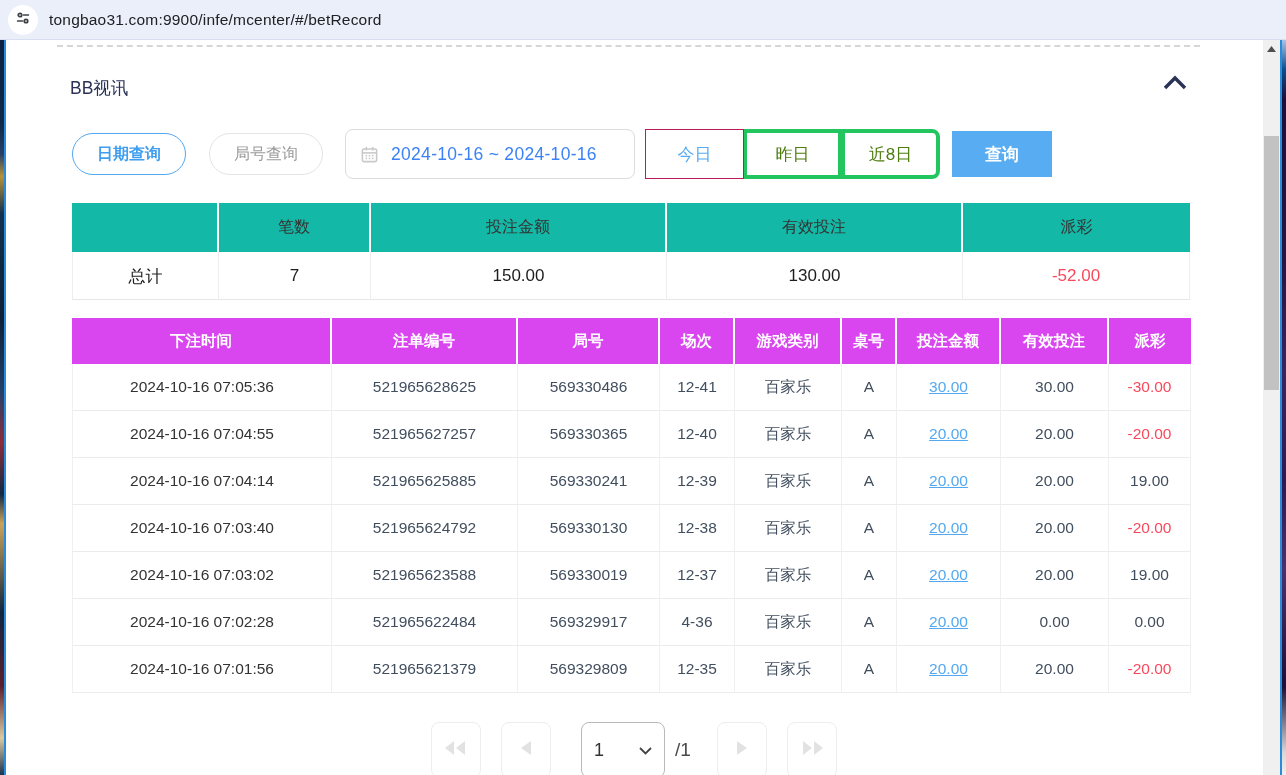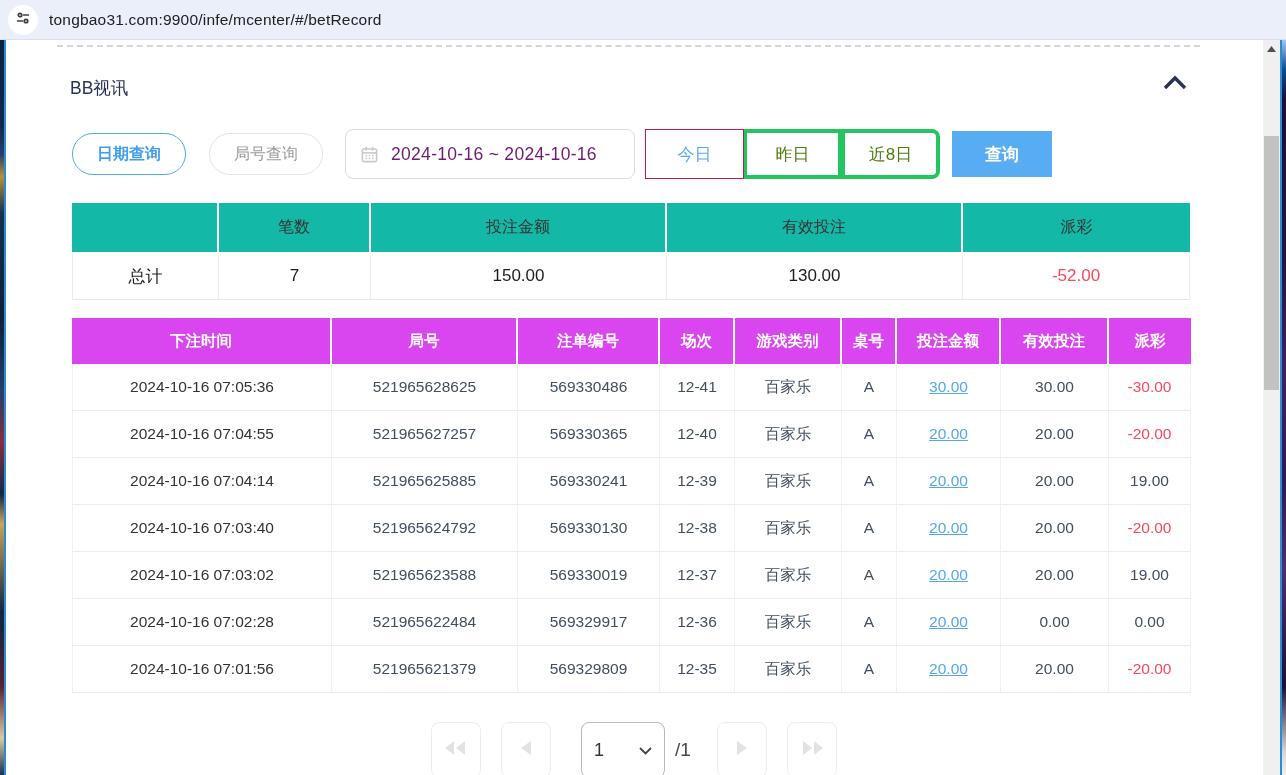--- a/index.html
+++ b/index.html
@@ -37,21 +37,21 @@
 
   
   .filter-row { position:absolute; left:66px; top:88px; height:52px; display:flex; align-items:center; }
   .pill-btn { height:42px; padding:0 24px; border-radius:21px; background:#fff;
     font-size:16px; display:flex; align-items:center; justify-content:center; cursor:pointer; }
   .pill-btn.active { border:1px solid #53a8f0; color:#3f9ef0; font-weight:bold; }
   .pill-btn.inactive { border:1px solid #e4e4e4; color:#9a9a9a; margin-left:23px; }
   .date-range { height:50px; width:290px; margin-left:22px; border:1px solid #dcdcdc; border-radius:8px;
     display:flex; align-items:center; padding:0 14px; cursor:pointer; background:#fff; }
   .date-range .cal { margin-right:12px; display:flex; }
-  .date-range .val { font-size:17.5px; color:#701a75; letter-spacing:.3px; }
+  .date-range .val { font-size:17.5px; color:#3b82f6; letter-spacing:.3px; }
   .seg-group { display:flex; margin-left:10px; height:50px; }
   .seg-btn { width:99px; height:50px; display:flex; align-items:center; justify-content:center;
     font-size:17px; background:#fff; cursor:pointer; }
   .seg-btn.active { border:1px solid #be185d; color:#57aaf2; z-index:2; }
   .seg-btn.plain { border:4px solid #22c55e; color:#4d7c0f; margin-left:-1px; }
   .seg-btn.last { border-radius:0 8px 8px 0; }
   .search-btn { margin-left:12px; width:100px; height:46px; background:#58adf2; color:#fff;
     font-size:17px; font-weight:bold; border:none; border-radius:0;
     display:flex; align-items:center; justify-content:center; cursor:pointer; }
 
@@ -167,22 +167,22 @@
       <div class="cell">7</div>
       <div class="cell">150.00</div>
       <div class="cell">130.00</div>
       <div class="cell payout-cell neg">-52.00</div>
     </div>
   </div>
 
   <div class="bet-table">
     <div class="t-head">
       <div class="th">下注时间</div>
+      <div class="th">注单编号</div>
       <div class="th">局号</div>
-      <div class="th">注单编号</div>
       <div class="th">场次</div>
       <div class="th">游戏类别</div>
       <div class="th">桌号</div>
       <div class="th">投注金额</div>
       <div class="th">有效投注</div>
       <div class="th">派彩</div>
     </div>
     <div>
 
         <div class="t-row">
@@ -242,21 +242,21 @@
           <div class="td">A</div>
           <div class="td link">20.00</div>
           <div class="td">20.00</div>
           <div class="td">19.00</div>
         </div>
 
         <div class="t-row">
           <div class="td">2024-10-16 07:02:28</div>
           <div class="td">521965622484</div>
           <div class="td">569329917</div>
-          <div class="td">12-36</div>
+          <div class="td">4-36</div>
           <div class="td">百家乐</div>
           <div class="td">A</div>
           <div class="td link">20.00</div>
           <div class="td">0.00</div>
           <div class="td">0.00</div>
         </div>
 
         <div class="t-row">
           <div class="td">2024-10-16 07:01:56</div>
           <div class="td">521965621379</div>

